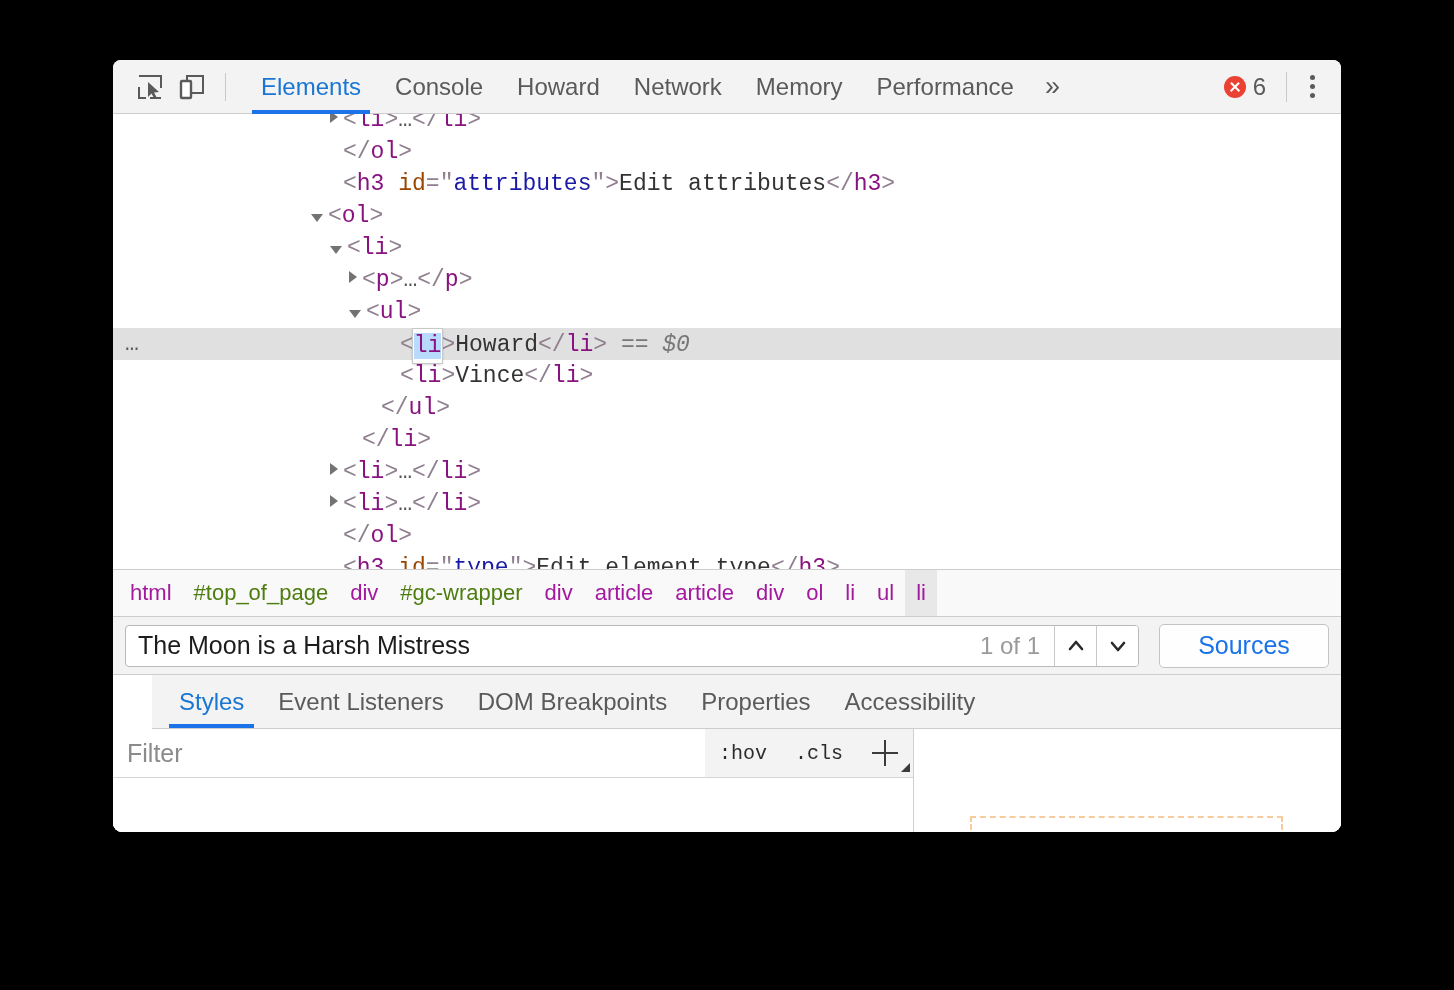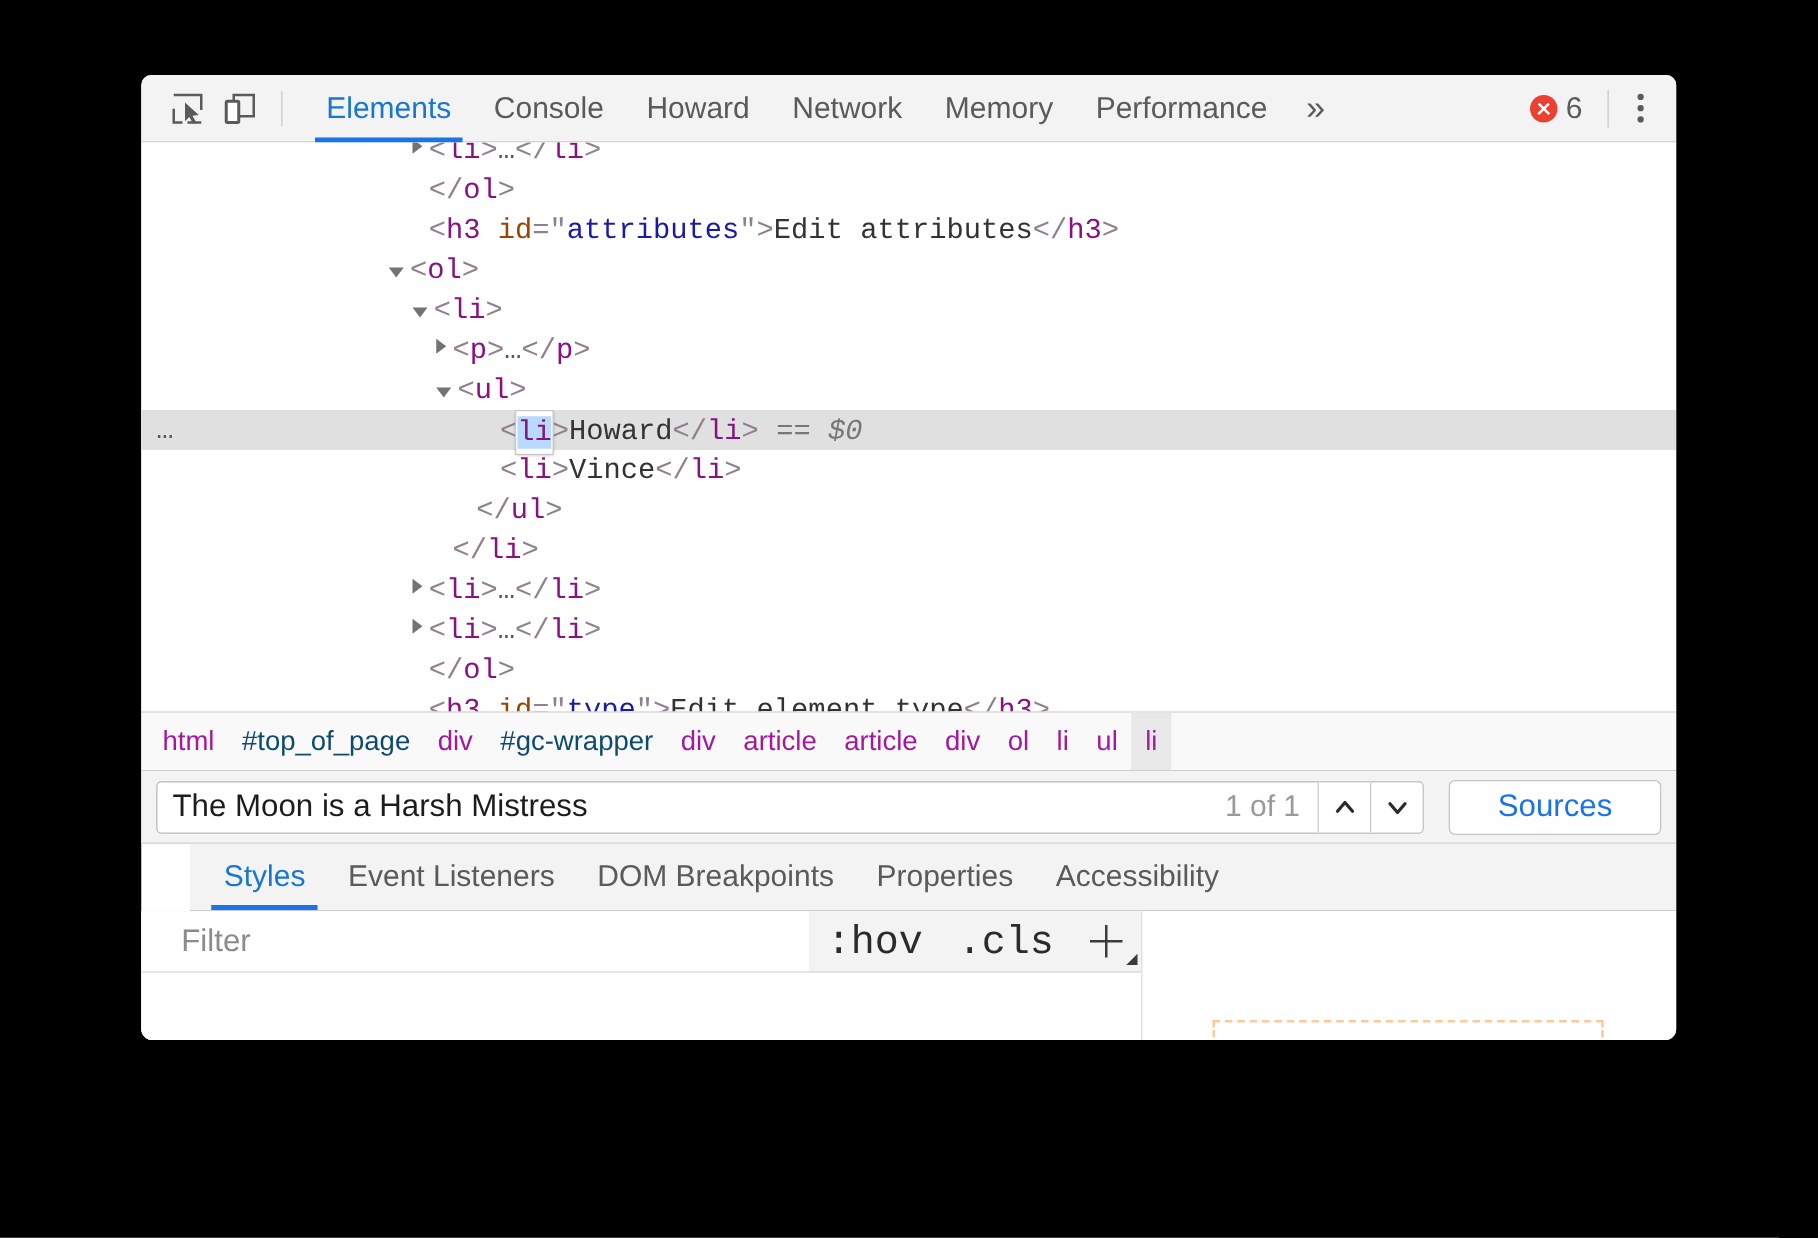--- a/index.html
+++ b/index.html
@@ -275,21 +275,21 @@
   .crumb {
     display: flex;
     align-items: center;
     padding: 0 11px;
     font-size: 22px;
     color: #a3189e;
     font-family: "Liberation Sans", sans-serif;
     cursor: default;
     white-space: nowrap;
   }
-  .crumb.id-crumb { color: #0c4a6e; }
+  .crumb.id-crumb { color: #4d7c0f; }
   .crumb.active { background: #e8e8e8; }
 
   
   #searchbar {
     flex: 0 0 58px;
     background: #f3f3f3;
     display: flex;
     align-items: center;
     padding: 0 12px;
     box-sizing: border-box;
@@ -404,29 +404,29 @@
     position: relative;
   }
   #filter-input {
     flex: 1 1 auto;
     height: 48px;
     border: none;
     outline: none;
     background: #ffffff;
     font-size: 25px;
     color: #1c1c1c;
-    padding: 0 32px;
+    padding: 0 14px;
     font-family: "Liberation Sans", sans-serif;
     box-sizing: border-box;
     min-width: 0;
   }
   #filter-input::placeholder { color: #8b8b8b; }
   .tool-txt {
     font-family: "Liberation Mono", monospace;
-    font-size: 32px;
+    font-size: 20px;
     color: #2b2b2b;
     padding: 0 14px;
     cursor: default;
     white-space: nowrap;
   }
   #newrule-btn {
     width: 56px;
     height: 48px;
     display: flex;
     align-items: center;

